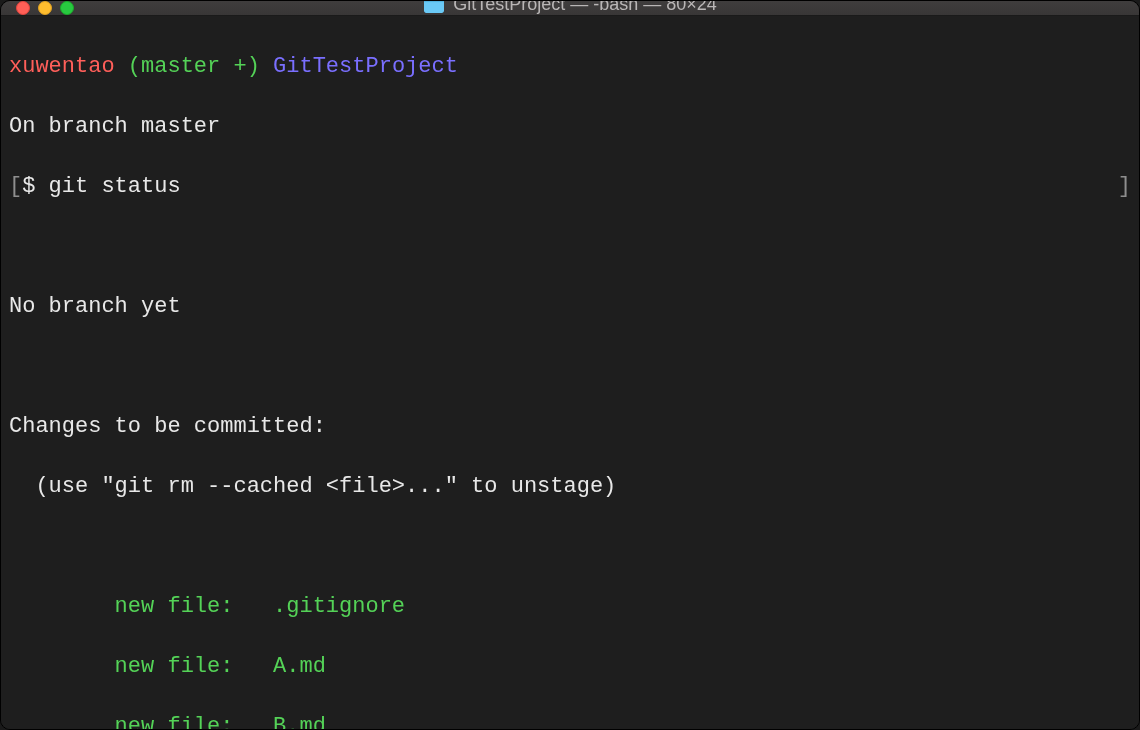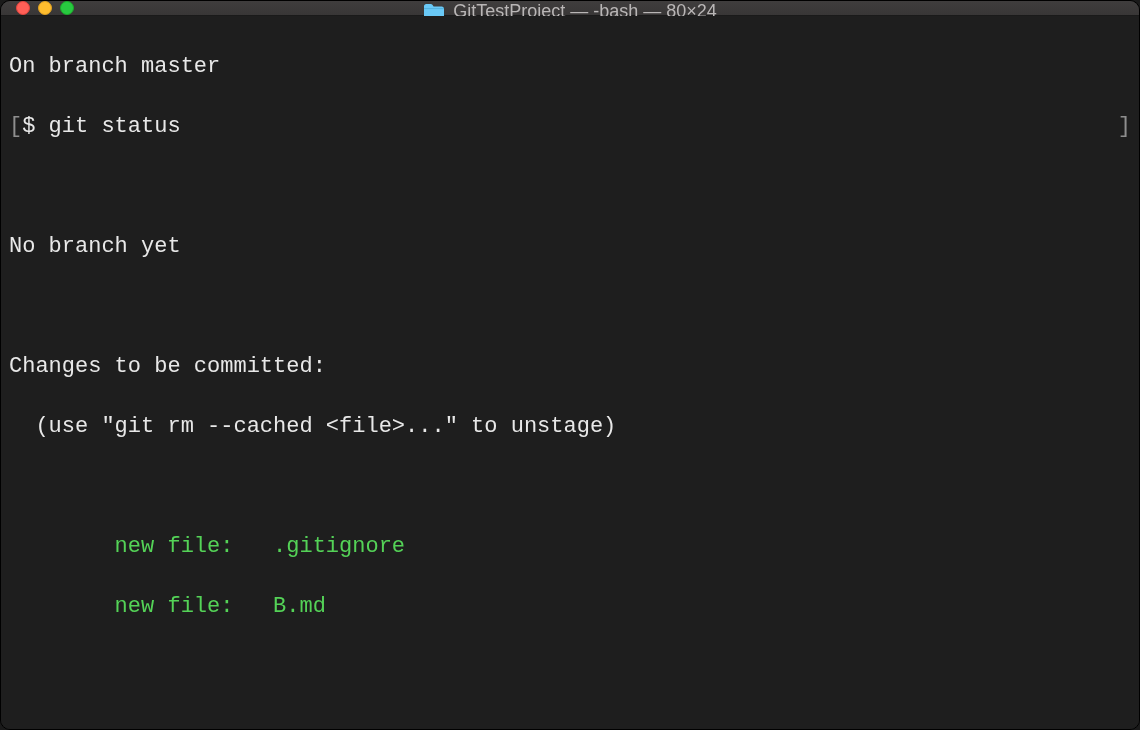--- a/index.html
+++ b/index.html
@@ -21,21 +21,21 @@
       border-radius: 10px;
       overflow: hidden;
       display: flex;
       flex-direction: column;
       border: 1px solid #000;
     }
     .titlebar {
       height: 40px;
       background: linear-gradient(to bottom, #3f3d3d, #383636);
       display: flex;
-      align-items: flex-start;
+      align-items: flex-end;
       position: relative;
       border-bottom: 1px solid #1a1a1a;
     }
     .traffic-lights {
       display: flex;
       gap: 8px;
       padding-left: 15px;
     }
     .tl {
       width: 14px;
@@ -104,28 +104,30 @@
         <svg width="22" height="18" viewBox="0 0 22 18">
           <path d="M1 3.2C1 2 2 1 3.2 1h4.6c.6 0 1.2.3 1.6.8L10.6 3.4h8.2C20 3.4 21 4.4 21 5.6v9.2C21 16 20 17 18.8 17H3.2C2 17 1 16 1 14.8V3.2z" fill="#6ac9f6"></path>
           <path d="M1 5.6h20" stroke="#4aa9d6" stroke-width="0.8"></path>
         </svg>
       </span>
       <span class="title-text">GitTestProject — -bash — 80×24</span>
     </div>
   </div>
 
   <div class="terminal">
+<span class="line"><span class="red">xuwentao</span><span class="green"> (</span><span class="green">master +</span><span class="green">) </span><span class="purple">GitTestProject</span></span>
 <span class="line white">On branch master</span>
 <span class="line"><span class="bracket">[</span><span class="dollar">$ </span><span class="white">git status</span><span class="right-bracket">]</span></span>
 <span class="line"></span>
 <span class="line white">No branch yet</span>
 <span class="line"></span>
 <span class="line white">Changes to be committed:</span>
 <span class="line white">  (use "git rm --cached &lt;file&gt;..." to unstage)</span>
 <span class="line"></span>
 <span class="line green">        new file:   .gitignore</span>
+<span class="line green">        new file:   A.md</span>
 <span class="line green">        new file:   B.md</span>
 
 
 
 
   </div>
 </div>
 
 </body></html>

